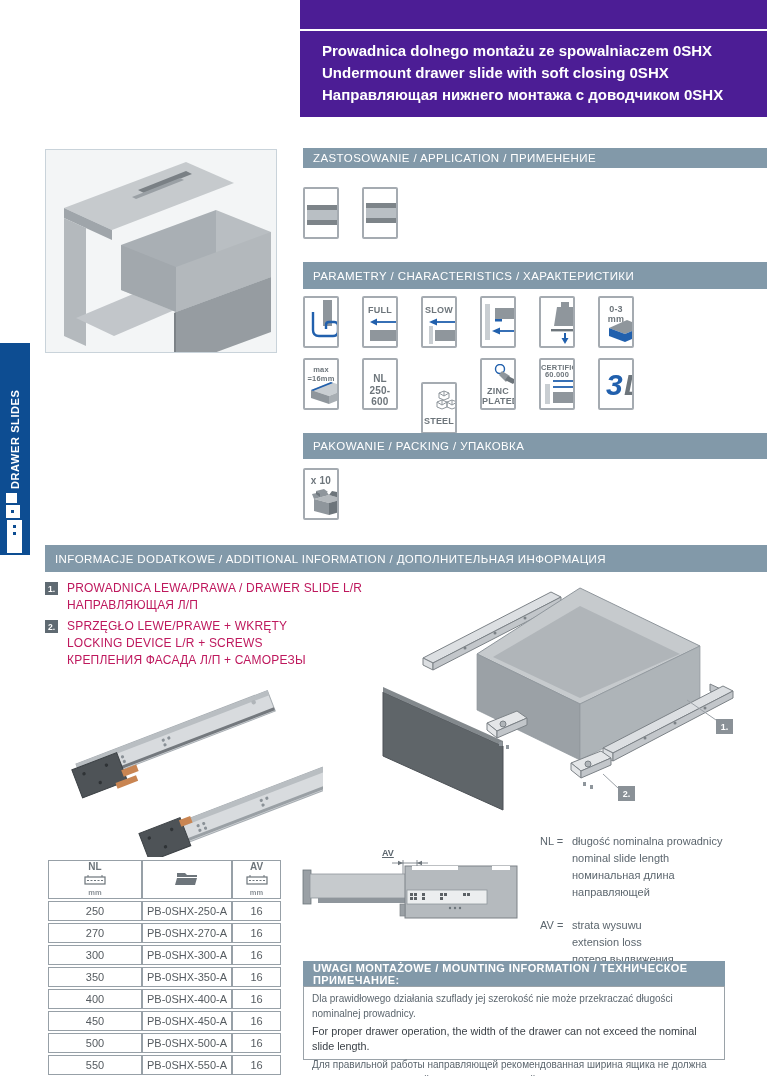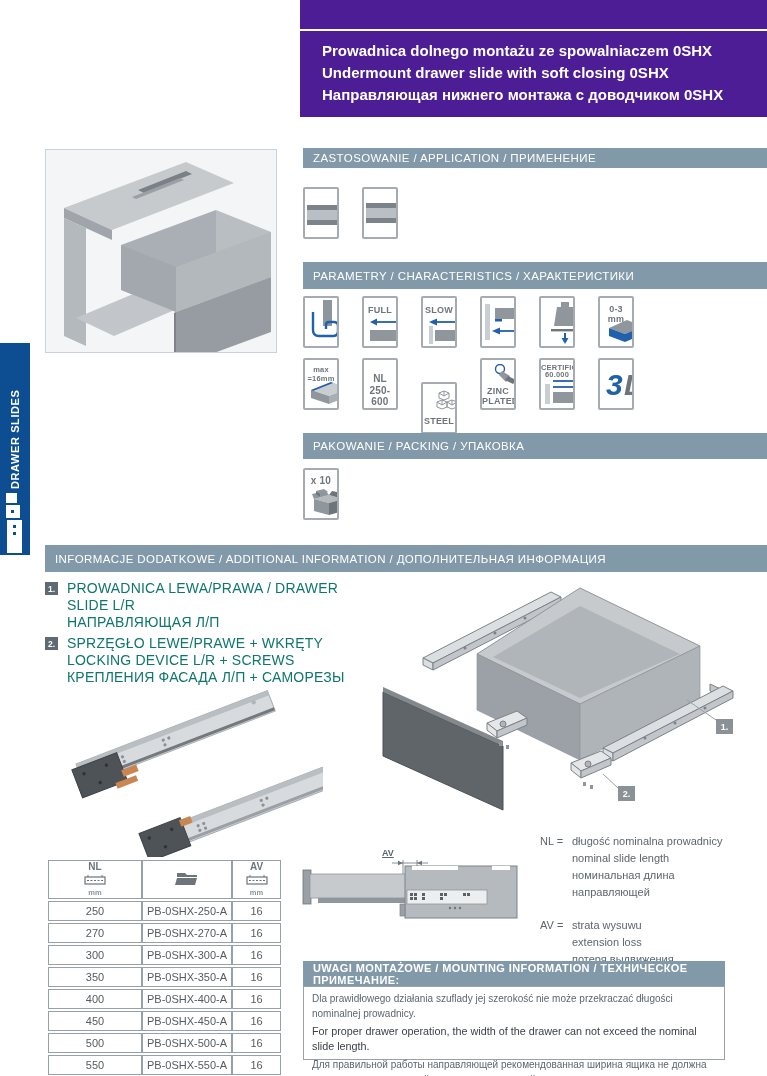--- a/index.html
+++ b/index.html
@@ -35,21 +35,21 @@
              color:#fff;font-weight:bold;font-size:11px;letter-spacing:.6px;
              display:flex;align-items:center;justify-content:flex-start;}
   .sb-ic{position:absolute;background:#fff;}
 
   
   .info-list{left:45px;top:580px;width:330px;}
   .info-item{display:flex;margin-bottom:4px;}
   .num-badge{width:13px;height:13px;background:#5f6a72;color:#fff;font-size:8.5px;
              font-weight:bold;display:flex;align-items:center;justify-content:center;
              margin-right:9px;margin-top:2px;flex:none;}
-  .info-lines{color:#0f766e;font-size:14px;line-height:17px;letter-spacing:.2px;}
+  .info-lines{color:#be185d;font-size:12px;line-height:17px;letter-spacing:.2px;}
 
   
   .drawer-img{left:45px;top:149px;width:232px;height:204px;background:#f3f5f6;
               border:1px solid #c9d3da;box-sizing:border-box;}
   .callout-badge{width:17px;height:15px;background:#8a9197;color:#fff;font-size:9px;
                  font-weight:bold;display:flex;align-items:center;justify-content:center;}
 
   
   .size-table{left:48px;top:858px;border-collapse:separate;border-spacing:0 2px;}
   .size-table td,.size-table th{border:1px solid #97a0a7;background:#fff;text-align:center;}

